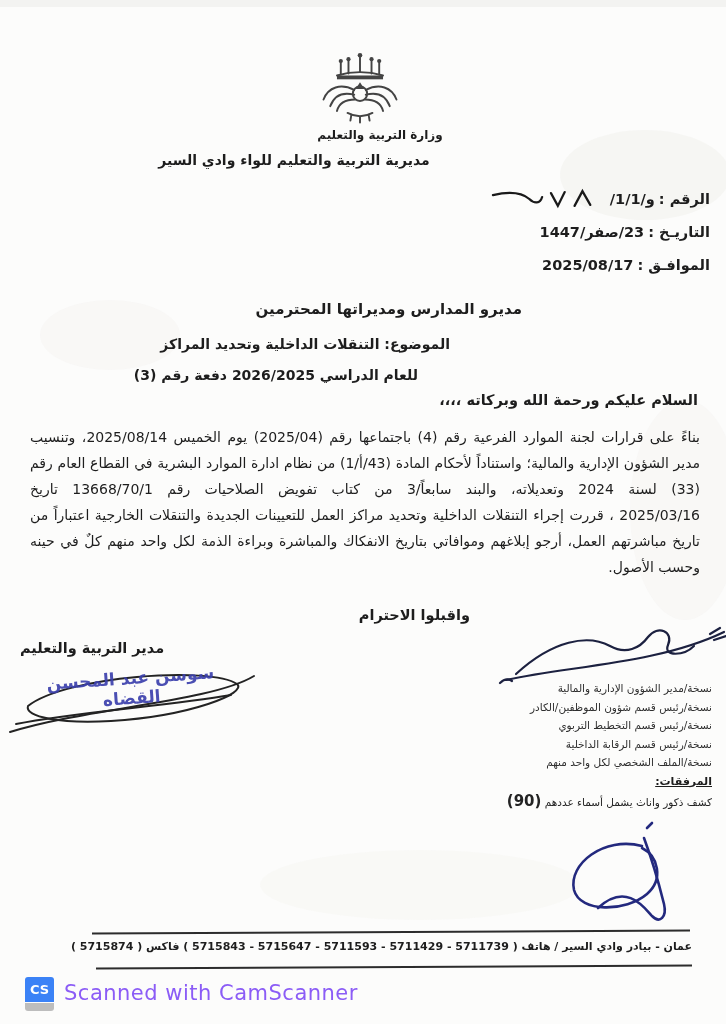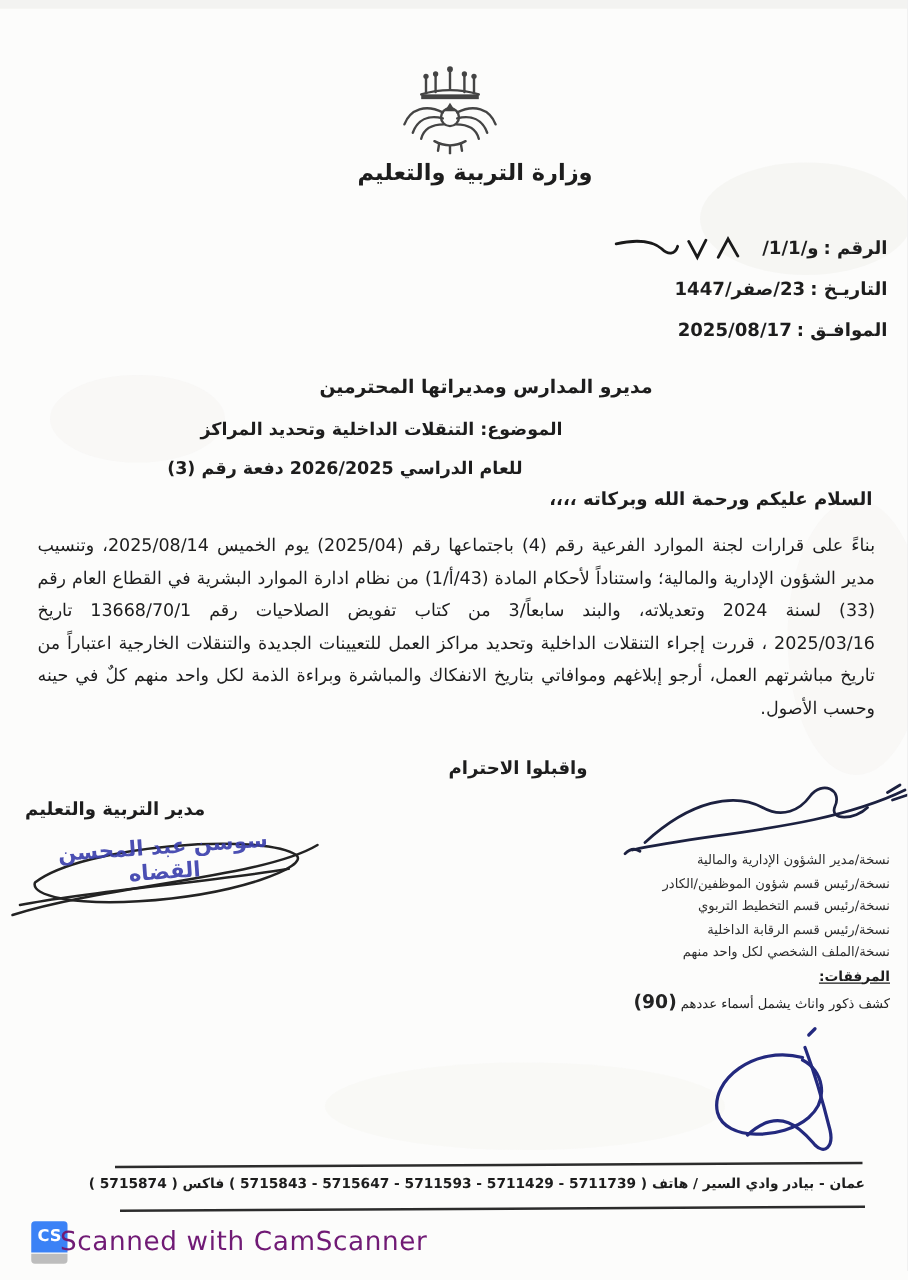--- a/index.html
+++ b/index.html
@@ -10,21 +10,21 @@
   }
   .top-strip{position:absolute;left:0;top:0;width:726px;height:7px;background:#f3f3f1;}
   .smudge{position:absolute;border-radius:50%;pointer-events:none;}
   .s1{left:560px;top:130px;width:170px;height:90px;background:#f2f1ef;opacity:.6;}
   .s2{left:40px;top:300px;width:140px;height:70px;background:#f5f4f2;opacity:.5;}
   .s3{left:630px;top:400px;width:110px;height:220px;background:#f5f4f2;opacity:.5;}
   .s4{left:260px;top:850px;width:320px;height:70px;background:#f7f6f4;opacity:.6;}
 
   .emblem{position:absolute;left:312px;top:48px;width:96px;height:78px;opacity:.88;}
   .ministry{position:absolute;left:280px;top:128px;width:200px;text-align:center;
-    font-size:18px;font-weight:bold;}
+    font-size:12px;font-weight:bold;}
   .directorate{position:absolute;left:158px;top:152px;width:272px;text-align:center;
     font-size:14px;font-weight:bold;}
 
   .ref-block{position:absolute;right:16px;top:182px;direction:rtl;text-align:right;}
   .ref-row{display:flex;flex-direction:row;align-items:center;justify-content:flex-start;
     height:33px;font-size:14.5px;font-weight:bold;}
   .ref-label{white-space:nowrap;}
   .ref-value{white-space:nowrap;margin-right:4px;}
   .hand-number{width:118px;height:26px;margin-right:2px;}
 
@@ -59,21 +59,21 @@
   .rule-top{left:92px;top:931px;width:598px;transform:rotate(-0.3deg);}
   .rule-bottom{left:96px;top:966px;width:596px;transform:rotate(-0.3deg);}
   .footer-contact{position:absolute;left:95px;top:940px;width:597px;text-align:center;
     font-size:11px;font-weight:bold;direction:rtl;white-space:nowrap;}
 
   .cs-logo{position:absolute;left:25px;top:977px;width:29px;height:38px;}
   .cs-box{width:29px;height:25px;background:#3b82f6;border-radius:3px 3px 0 0;
     display:flex;align-items:center;justify-content:center;
     color:#ffffff;font-size:13px;font-weight:bold;font-family:"DejaVu Sans",sans-serif;}
   .cs-tab{width:29px;height:8px;background:#bdbdbd;border-radius:0 0 3px 3px;margin-top:1px;}
-  .cs-caption{position:absolute;left:48px;top:981px;font-size:21px;color:#701a75;
+  .cs-caption{position:absolute;left:64px;top:981px;font-size:21px;color:#8b5cf6;
     font-family:"DejaVu Sans",sans-serif;letter-spacing:.5px;}
 </style>
 </head>
 <body>
 
 <div class="page">
   <div class="top-strip"></div>
   <div class="smudge s1"></div>
   <div class="smudge s2"></div>
   <div class="smudge s3"></div>
@@ -102,20 +102,21 @@
       <path d="M56,47 C68,44 77,48 81,59"></path>
       <path d="M55,52 C65,52 72,56 74,64"></path>
       <path d="M37,66 Q50,73 63,66"></path>
       <path d="M41,68 l-1,6"></path>
         <path d="M50,70 l0,6"></path>
         <path d="M59,68 l1,6"></path>
     </g>
   </svg>
 
   <div class="ministry">وزارة التربية والتعليم</div>
+  <div class="directorate">مديرية التربية والتعليم للواء وادي السير</div>
 
   <div class="ref-block">
     <div class="ref-row">
       <span class="ref-label">الرقم : </span>
       <span class="ref-value">و/1/1/</span>
       <svg class="hand-number" viewBox="0 0 120 26">
         <g fill="none" stroke="#1a1a1a" stroke-width="2.3" stroke-linecap="round">
           <path d="M3,9 C20,5 33,7 40,13 C45,18 51,18 53,11"></path>
           <path d="M62,7 L69,20 L76,6"></path>
           <path d="M86,20 L94,5 L102,19"></path>

